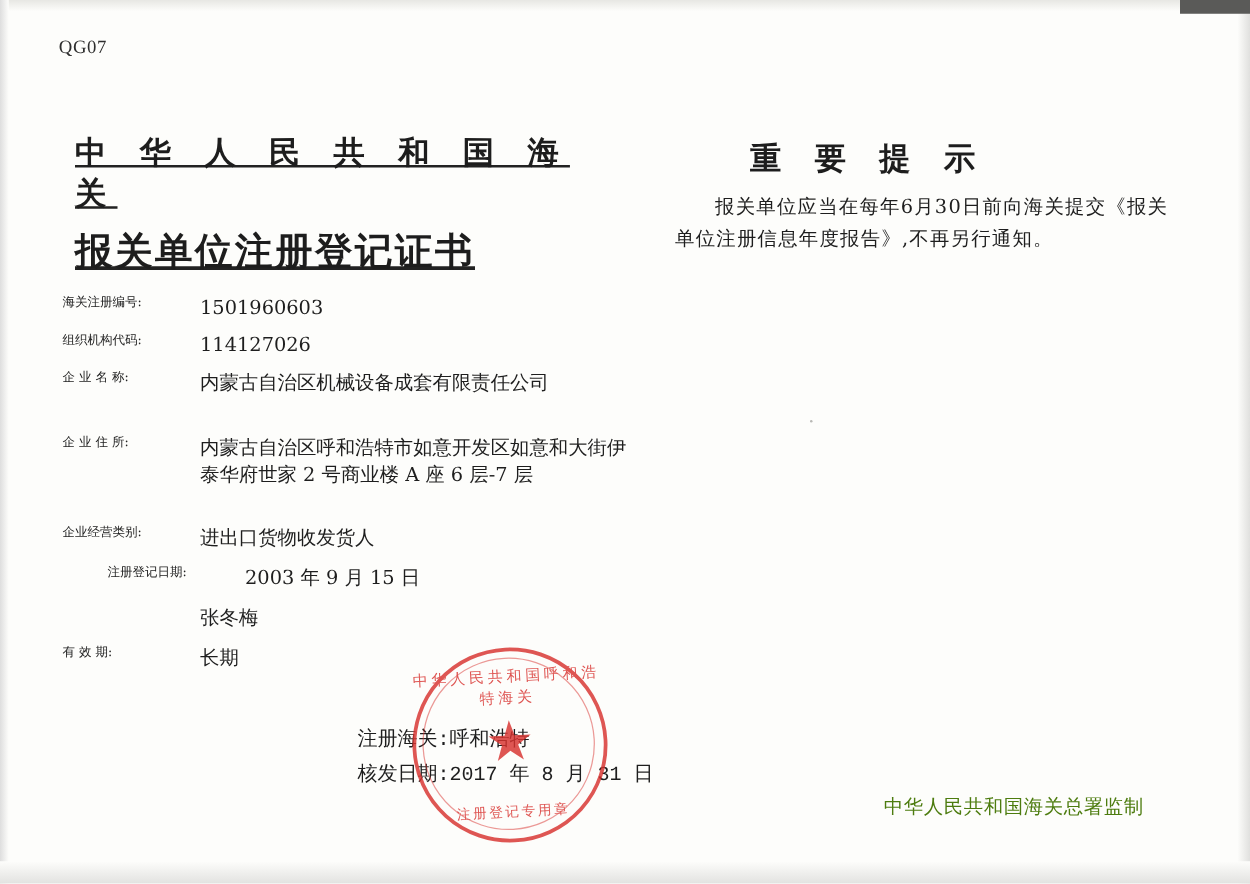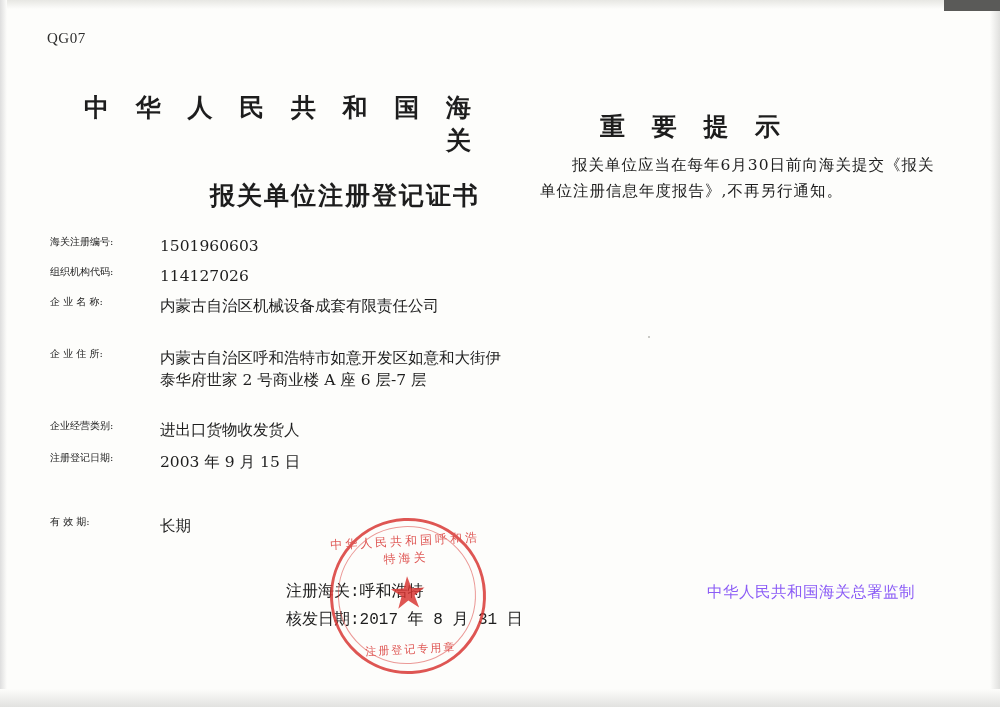--- a/index.html
+++ b/index.html
@@ -61,34 +61,35 @@
     font-size: 15px;
     letter-spacing: 0.5px;
     color: #2e2e2e;
     font-family: "Liberation Serif", serif;
   }
 
   
   .title-block {
     position: absolute;
     left: 60px;
-    top: 91px;
+    top: 105px;
     width: 420px;
-    text-align: right;
+    text-align: left;
+    text-decoration: underline;
   }
   .title-line1 {
     font-size: 25px;
     letter-spacing: 9px;
     font-weight: bold;
     color: #1d1d1d;
     font-family: "DejaVu Serif", "Liberation Serif", serif;
   }
   .title-line2 {
-    margin-top: 22px;
-    font-size: 25px;
+    margin-top: 10px;
+    font-size: 30px;
     letter-spacing: 2px;
     font-weight: bold;
     color: #1d1d1d;
     font-family: "DejaVu Serif", "Liberation Serif", serif;
   }
 
   .fields {
     position: absolute;
     left: 50px;
     top: 235px;
@@ -212,23 +213,23 @@
     font-size: 15.5px;
     line-height: 26px;
     letter-spacing: 1px;
     color: #1e1e1e;
     text-indent: 32px;
     font-family: "DejaVu Serif", "Liberation Serif", serif;
   }
   .issuer {
     position: absolute;
     left: 707px;
-    top: 582px;
+    top: 635px;
     font-size: 15.5px;
-    color: #8b5cf6;
+    color: #4d7c0f;
     letter-spacing: 0.5px;
     font-family: Liberation Serif, serif;
   }
   .speck {
     position: absolute;
     width: 2px; height: 2px;
     background: #b9b9b5;
     border-radius: 50%;
   }
 </style>
@@ -268,25 +269,26 @@
     <div class="gap-1"></div>
     <div class="field-row" style="min-height:48px;">
       <div class="field-label">企 业 住 所:</div>
       <div class="field-value">内蒙古自治区呼和浩特市如意开发区如意和大街伊泰华府世家 2 号商业楼 A 座 6 层-7 层</div>
     </div>
     <div class="gap-2"></div>
     <div class="field-row">
       <div class="field-label">企业经营类别:</div>
       <div class="field-value">进出口货物收发货人</div>
     </div>
-    <div class="field-row" style="margin-top:10px;">
+    <div class="field-row" style="margin-top:10px;margin-left:36px;">
       <div class="field-label">注册登记日期:</div>
       <div class="field-value">2003 年 9 月 15 日</div>
     </div>
     <div class="field-row" style="margin-top:10px;">
+      <div class="field-value">张冬梅</div>
     </div>
     <div class="field-row" style="margin-top:10px;">
       <div class="field-label">有  效  期:</div>
       <div class="field-value">长期</div>
     </div>
   </div>
 
   <div class="signoff">
     <div>注册海关:呼和浩特</div>
     <div>核发日期:2017 年 8 月 31 日</div>

